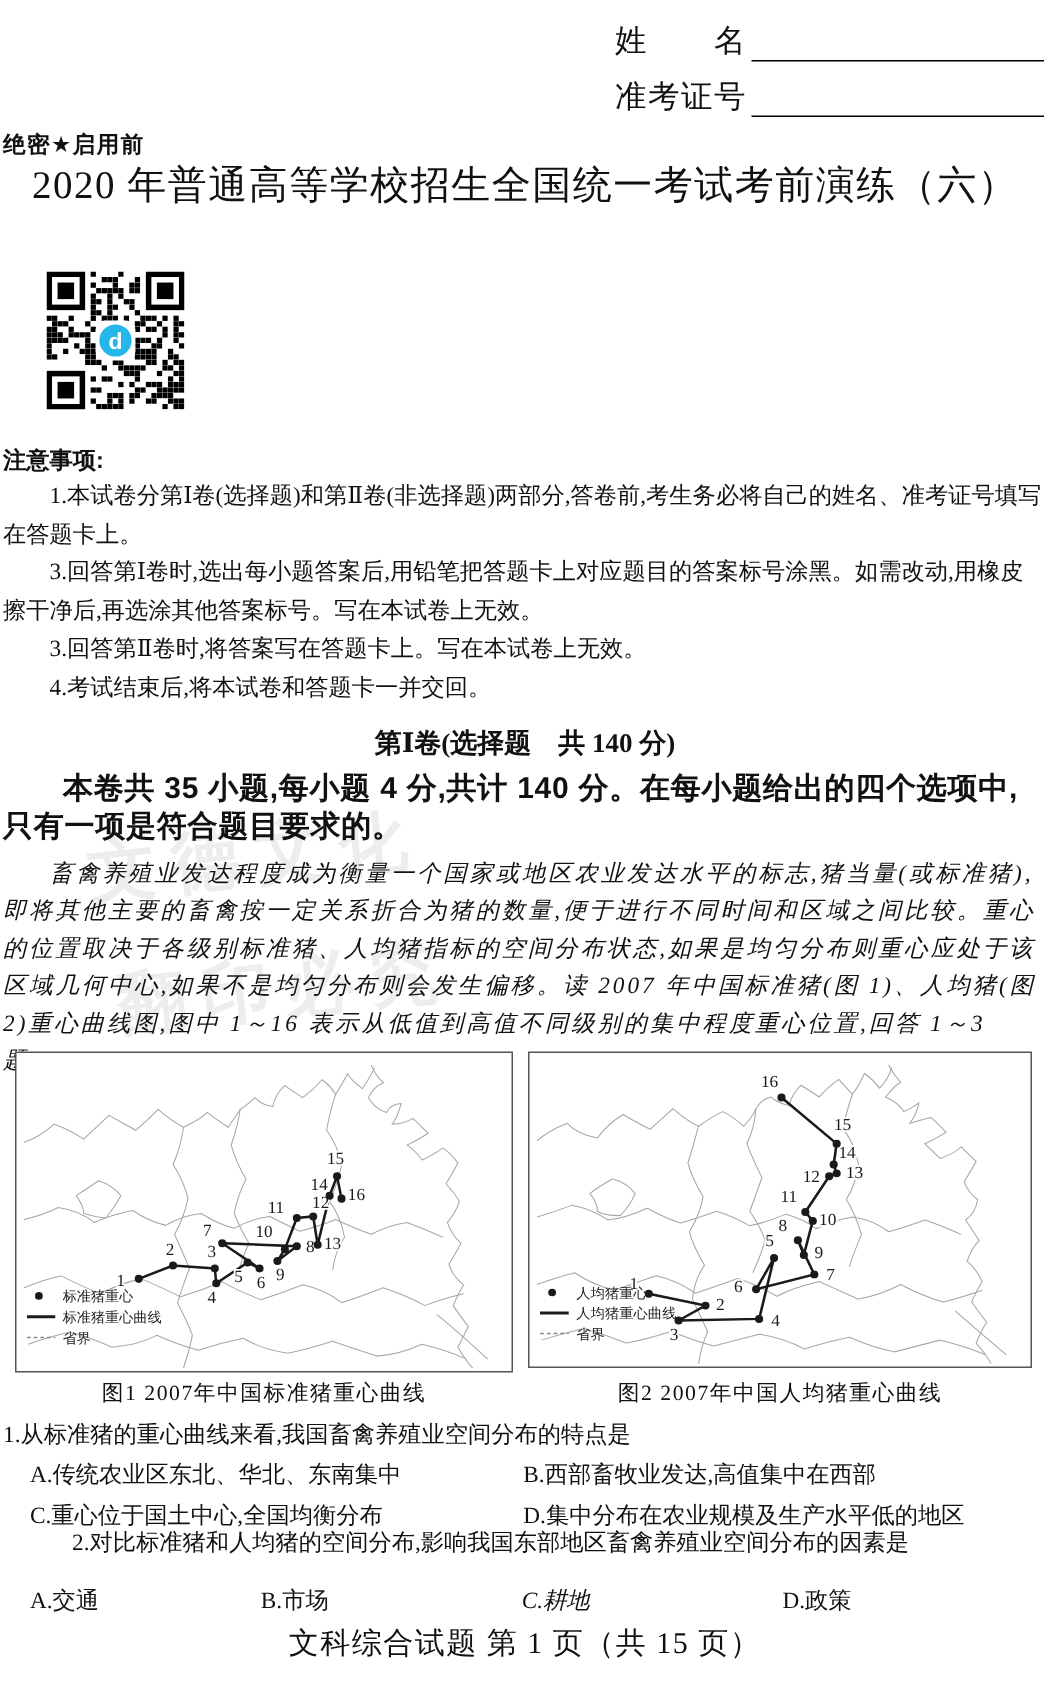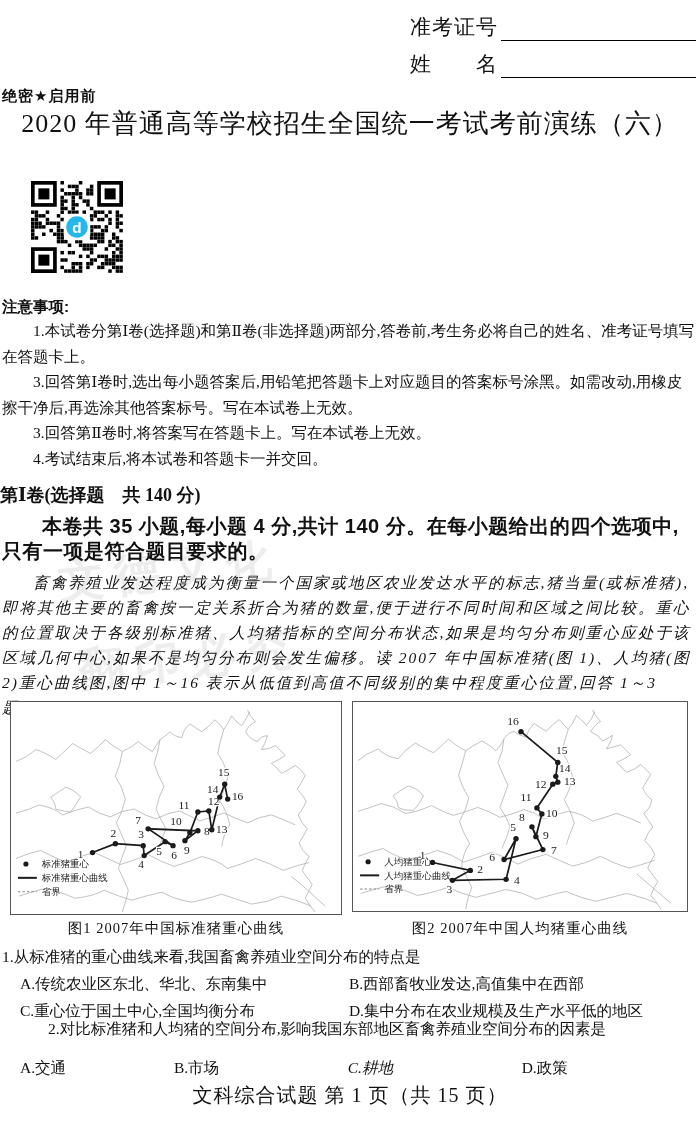--- a/index.html
+++ b/index.html
@@ -20,21 +20,21 @@
   .secrecy { left:2px; top:87px; font-size:15px; letter-spacing:1px; }
   .exam-title { left:0; top:106px; width:100%; text-align:center; font-size:26px; letter-spacing:1px; }
 
   .qr { left:31px; top:181px; width:92px; height:92px; }
   .subject-title { left:0; top:191px; width:100%; text-align:center; font-size:32px; letter-spacing:5px; }
 
   .notice-head { left:2px; top:297px; font-size:15.5px; }
   .notice { left:2px; top:318px; width:694px; font-size:15.5px; line-height:25.5px; }
   .notice p { text-indent:2em; }
 
-  .sec-head { left:0; top:483px; width:100%; text-align:left; font-size:18px; font-weight:700; }
+  .sec-head { left:0; top:483px; width:100%; text-align:center; font-size:18px; font-weight:700; }
   .instruction { left:2px; top:514px; width:694px; font-size:20px; line-height:25px; text-indent:2em; letter-spacing:0.5px; }
   .passage { left:2px; top:570px; width:694px; font-size:15.5px; line-height:25px; text-indent:2em;
              letter-spacing:2px; font-style:italic; }
 
   .fig-box { top:701px; border:0; }
   .fig-box svg { border:1px solid #555; background:#fff; display:block; }
   #fig0 { left:10px; }
   #fig1 { left:352px; }
   .fig-cap { top:919px; text-align:center; font-size:14.5px; letter-spacing:1px; }
   #cap0 { left:10px; width:332px; }
@@ -64,25 +64,25 @@
 </head>
 <body>
 
 <div class="page">
 
   <div class="abs wm" id="wm0">文德文化</div>
   <div class="abs wm" id="wm1">翻印必究</div>
 
   <div class="abs idblock">
     <div class="idrow">
-      <span class="lbl">准考证号</span>
+      <span class="lbl">姓　　名</span>
       <span class="blank"></span>
     </div>
     <div class="idrow">
-      <span class="lbl">姓　　名</span>
+      <span class="lbl">准考证号</span>
       <span class="blank"></span>
     </div>
   </div>
 
   <div class="abs secrecy hei">绝密★启用前</div>
   <div class="abs exam-title">2020 年普通高等学校招生全国统一考试考前演练（六）</div>
 
   <div class="abs qr" id="qr"><svg viewBox="0 0 90 90" width="92" height="92">
         <rect x="28.8" y="0" width="3.42" height="3.42" fill="#000"></rect>
         <rect x="46.800000000000004" y="0" width="3.42" height="3.42" fill="#000"></rect>

